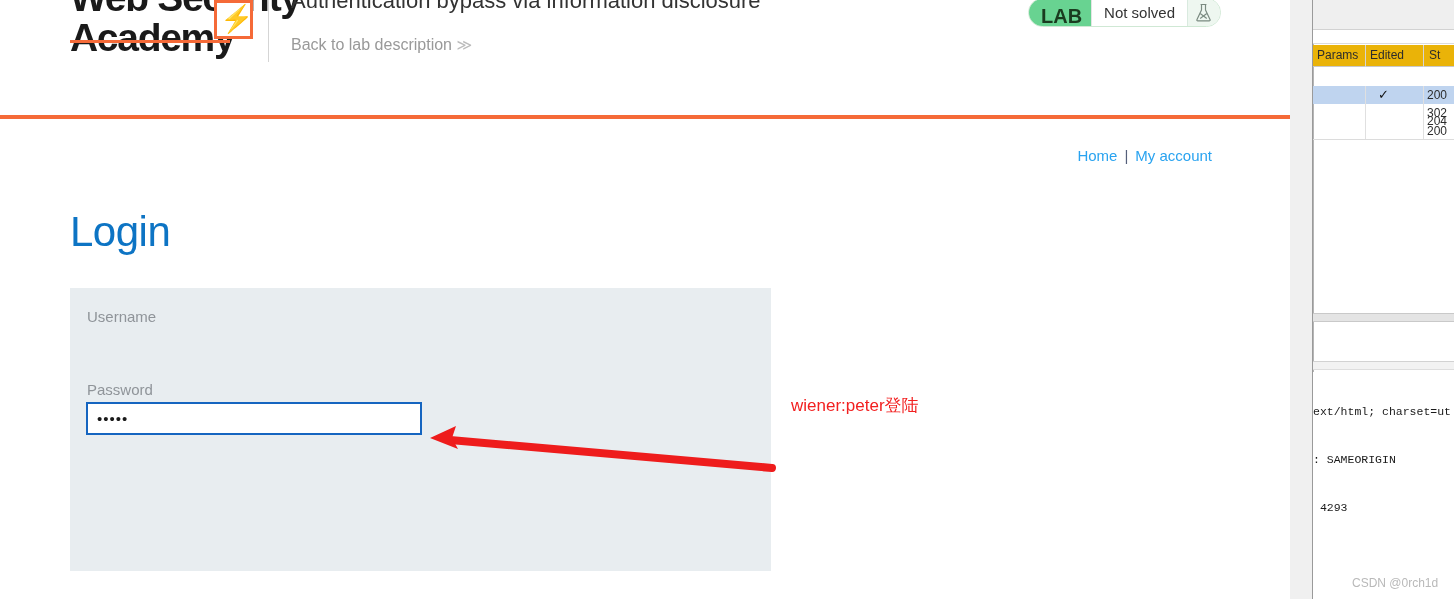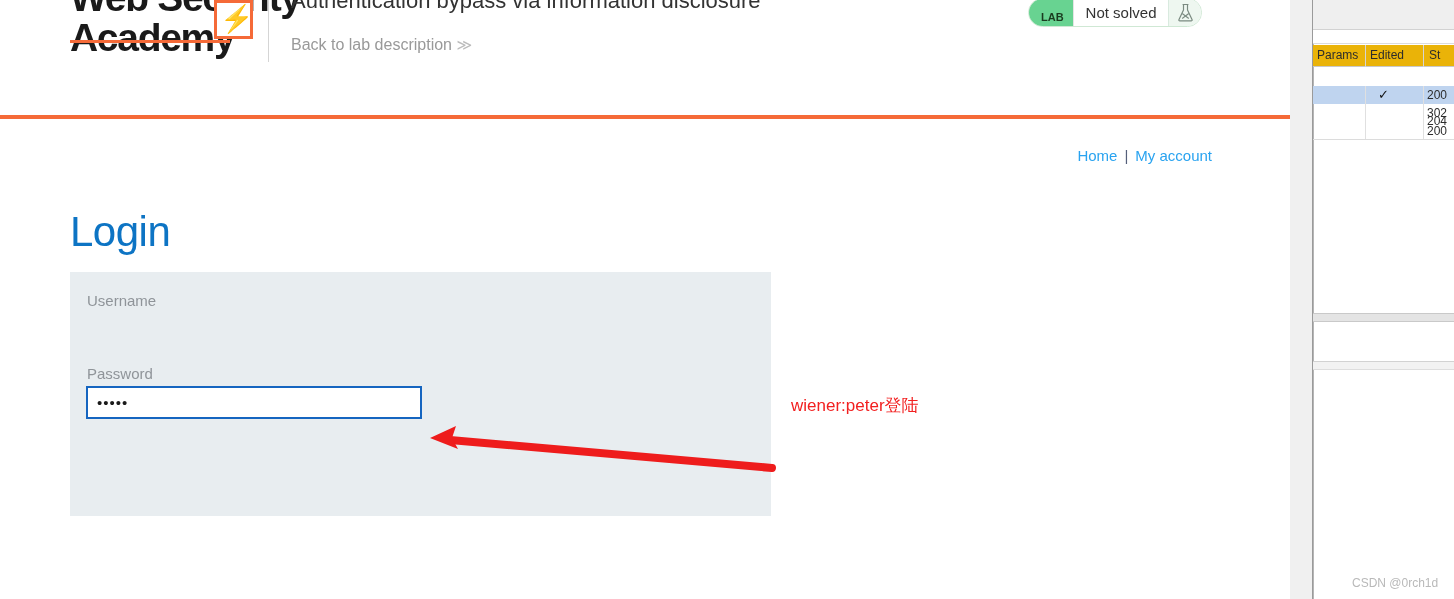--- a/index.html
+++ b/index.html
@@ -89,21 +89,21 @@
     display: flex; align-items: stretch;
     border: 1px solid #cfe8d4;
     border-radius: 15px;
     overflow: hidden;
     background: #ffffff;
   }
   #lab-badge {
     background: #68d391;
     color: #1a3b1f;
     font-weight: 700;
-    font-size: 11px;
+    font-size: 20px;
     display: flex; align-items: center;
     padding: 8px 9px 0 12px;
   }
   #lab-state {
     background: #ffffff;
     color: #333333;
     font-size: 15px;
     display: flex; align-items: center;
     padding: 0 12px;
     border-left: 1px solid #e4e4e4;
@@ -136,22 +136,22 @@
   #login-heading {
     position: absolute; left: 70px; top: 208px;
     font-size: 42px;
     font-weight: 400;
     color: #0d74c4;
     letter-spacing: -0.5px;
   }
 
   
   #login-panel {
-    position: absolute; left: 70px; top: 272px;
-    width: 701px; height: 244px;
+    position: absolute; left: 70px; top: 288px;
+    width: 701px; height: 283px;
     background: #e8edf0;
   }
   .field-label {
     position: absolute;
     font-size: 15px;
     color: #8f9499;
   }
   #label-username { left: 17px; top: 20px; }
   #label-password { left: 17px; top: 93px; }
 
@@ -451,16 +451,30 @@
       <div class="row-div rd-1"></div>
       <div class="row-div rd-2"></div>
     </div>
     <div id="burp-table-bottomline"></div>
 
     <div id="burp-splitter"></div>
 
     <div id="burp-tabs-rule"></div>
     <div id="burp-tabs-band"></div>
 
+    <div id="burp-body">
+      <div class="hdr-line">ext/html; charset=ut</div>
+      <div class="hdr-line">: SAMEORIGIN</div>
+      <div class="hdr-line"> 4293</div>
+      <div id="burp-body-spacer"></div>
+      <div id="burp-body-spacer2" style="height:50px;"></div>
+      
+      
+      
+      
+      
+      
+      
+    </div>
   </div>
 
   <div id="watermark">CSDN @0rch1d</div>
 </div>
 
 </body></html>

